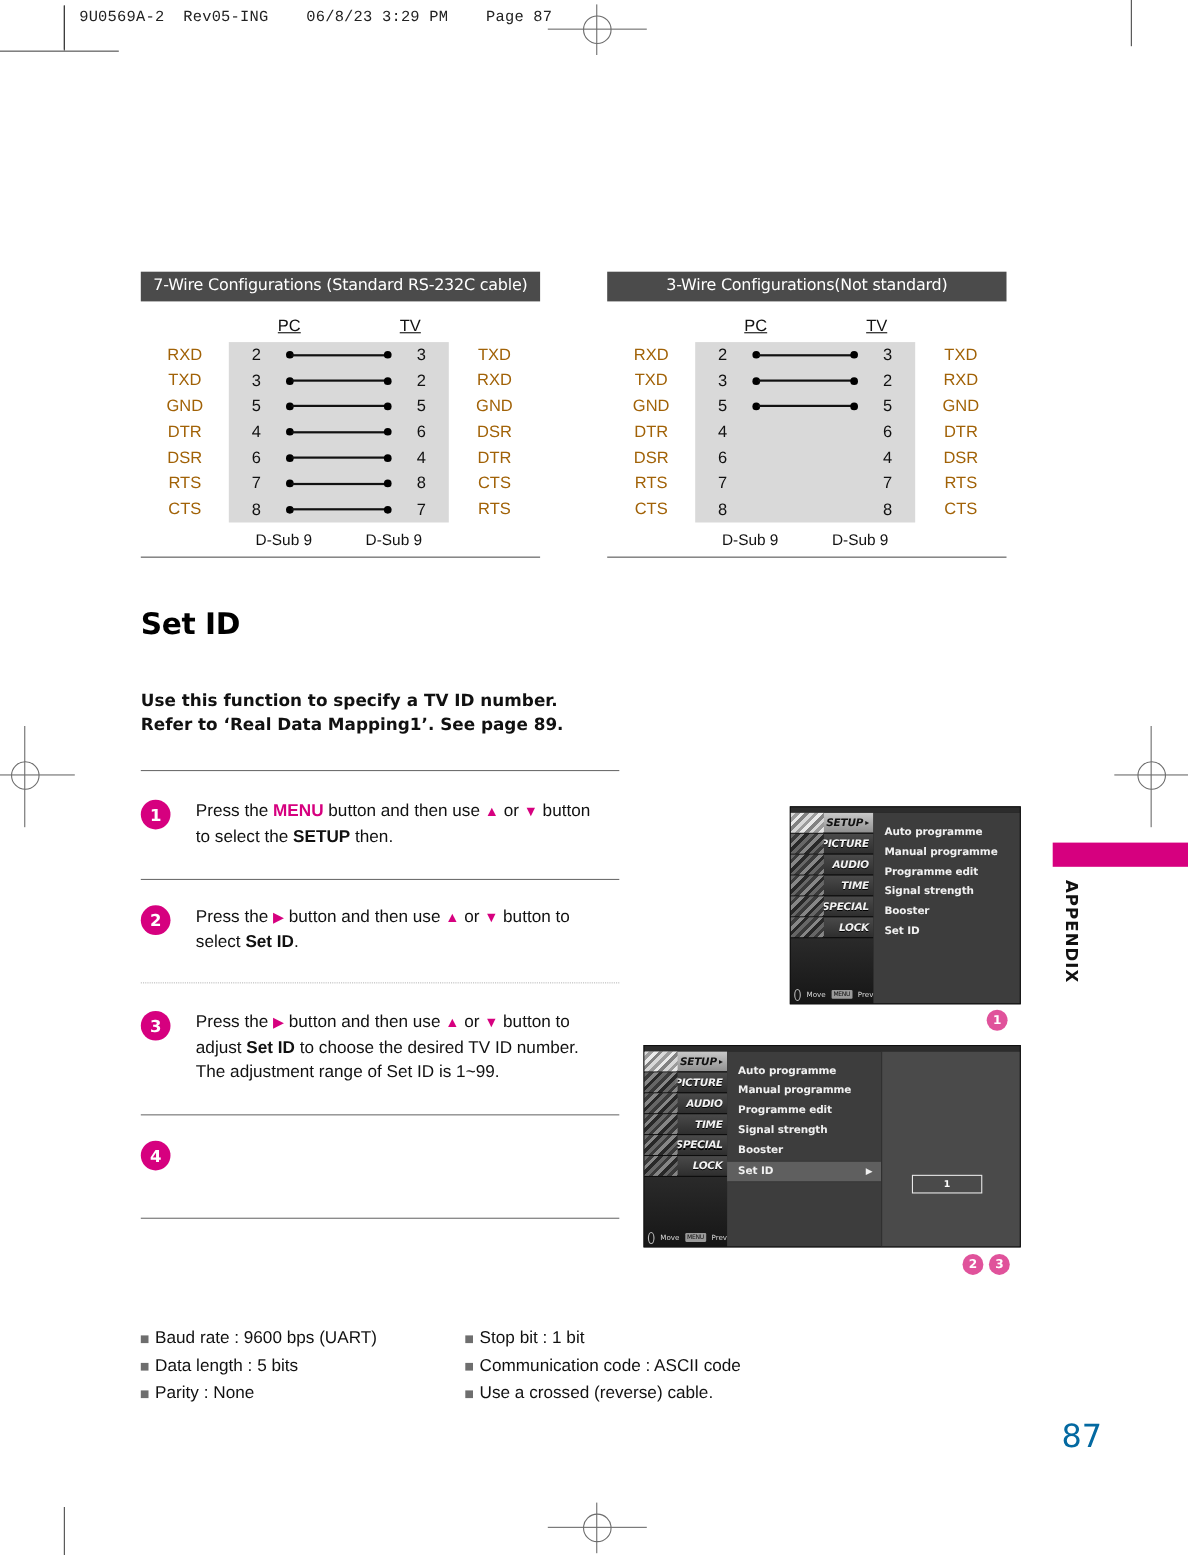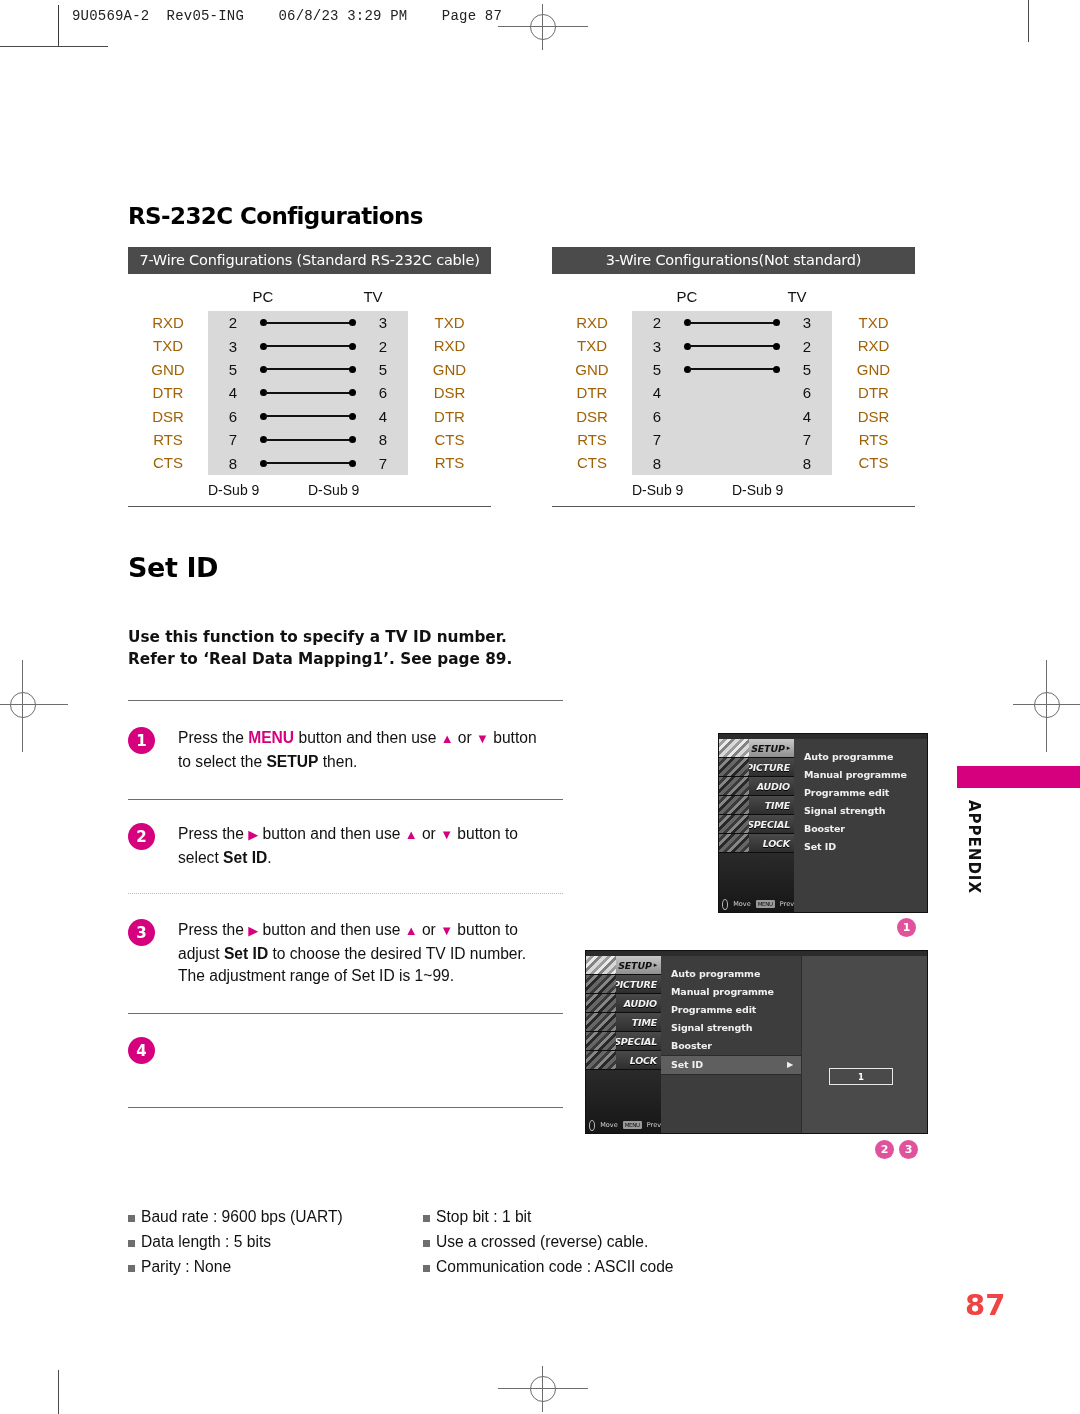--- a/index.html
+++ b/index.html
@@ -40,21 +40,21 @@
   
   .wirewrap{position:absolute;top:247px;width:100%;}
   .wireblock{position:absolute;top:0;}
   .wb-left{left:0;width:363px;}
   .wb-right{left:424px;width:363px;}
   .wb-title{
     background:#4b4b4b;color:#fff;font-size:14.5px;
     padding:5px 0 6px;text-align:center;letter-spacing:-0.2px;
     font-family:"DejaVu Sans", sans-serif;
   }
-  .wb-head{display:flex;margin-top:14px;font-size:15px;color:#111;}
+  .wb-head{display:flex;margin-top:14px;font-size:15px;color:#111;text-decoration:underline;}
   .wb-head span{text-align:center;}
   .hd-pad{width:80px;}
   .hd-pc{width:110px;}
   .hd-tv{width:110px;}
   .grid{position:relative;margin-top:6px;display:flex;}
   .colL{width:80px;}
   .center{width:200px;background:#d9d9d9;position:relative;}
   .colR{width:83px;}
   .rowlab{height:23.4px;line-height:23.4px;font-size:15px;text-align:center;color:#a16207;}
   .colL .rowlab{text-align:center;}
@@ -67,21 +67,21 @@
   .wireline{position:absolute;left:52px;right:52px;height:0;top:50%;}
   .wireline .ln{position:absolute;left:5px;right:5px;top:-0.5px;height:1.4px;background:#5a5a5a;}
   .wireline .ln.dark{background:#111;height:2px;top:-1px;}
   .wireline .dot{
     position:absolute;width:7px;height:7px;border-radius:50%;background:#4a4a4a;top:-3.5px;
   }
   .wireline .dot.dark{background:#000;}
   .wireline .dot.l{left:0;}
   .wireline .dot.r{right:0;}
   .dsub{display:flex;margin-top:7px;font-size:14px;color:#111;}
-  .dsub span{}
+  .dsub span{text-align:center;}
   .ds-pad{width:80px;}
   .ds-a{width:100px;}
   .ds-b{width:100px;}
   .wb-rule{margin-top:8px;height:1.6px;background:#555;}
 
   
   .setid-title{position:absolute;top:552px;left:0;}
   .intro{position:absolute;top:626px;left:0;width:470px;
     font-family:"DejaVu Sans", sans-serif;font-weight:bold;font-size:15.3px;line-height:22px;color:#111;}
   .rule-thin{position:absolute;height:1.3px;background:#6f6f6f;}
@@ -162,21 +162,21 @@
   
   .comm-title{position:absolute;top:1152px;left:0;}
   .comm{position:absolute;top:1204px;left:0;width:620px;display:flex;}
   .comm ul{list-style:none;margin:0;padding:0;}
   .comm li{font-size:15.6px;line-height:25px;color:#111;display:flex;align-items:baseline;gap:6px;}
   .bullet{display:inline-block;width:7px;height:7px;background:#6e6e6e;flex:none;}
   .col1{width:295px;}
 
   .pageno{
     position:absolute;left:965px;top:1288px;
-    font-family:"DejaVu Sans", sans-serif;font-weight:bold;font-size:29px;color:#ef4444;
+    font-family:"DejaVu Sans", sans-serif;font-weight:normal;font-size:29px;color:#0369a1;
   }
 </style>
 </head>
 <body>
 
 <div class="page">
 
   <div class="trimline" style="left:0;top:46px;width:108px;height:1.4px;"></div>
   <div class="trimline" style="left:58px;top:5px;width:1.4px;height:41px;"></div>
   <div class="trimline" style="left:1028px;top:0;width:1.4px;height:42px;"></div>
@@ -201,23 +201,20 @@
     <div class="h" style="left:0;top:22px;width:90px;"></div>
     <div class="v" style="left:44px;top:0;height:46px;"></div>
     <div class="circ" style="left:32px;top:10px;width:24px;height:24px;"></div>
   </div>
 
   <div class="slug-rule"></div>
   <div class="slug">9U0569A-2  Rev05-ING    06/8/23 3:29 PM    Page 87</div>
 
   <div class="content">
 
-    <div style="position:absolute;top:203px;left:0;">
-      <h2 class="sec">RS-232C Configurations</h2>
-    </div>
 
     <div class="wirewrap">
       <div class="wireblock wb-left">
         <div class="wb-title">7-Wire Configurations (Standard RS-232C cable)</div>
         <div class="wb-head">
           <span class="hd-pad"></span>
           <span class="hd-pc">PC</span>
           <span class="hd-tv">TV</span>
         </div>
         <div class="grid">
@@ -448,25 +445,25 @@
             <span>Parity : None</span>
           </li>
         </ul>
       <ul>
           <li>
             <span class="bullet"></span>
             <span>Stop bit : 1 bit</span>
           </li>
           <li>
             <span class="bullet"></span>
-            <span>Use a crossed (reverse) cable.</span>
+            <span>Communication code : ASCII code</span>
           </li>
           <li>
             <span class="bullet"></span>
-            <span>Communication code : ASCII code</span>
+            <span>Use a crossed (reverse) cable.</span>
           </li>
         </ul>
     </div>
   </div>
 
   <div class="osd" style="left:718px;top:733px;width:210px;height:180px;">
     <div class="osd-topbar"></div>
     <div class="osd-inner">
       <div class="osd-side">
         <div>

